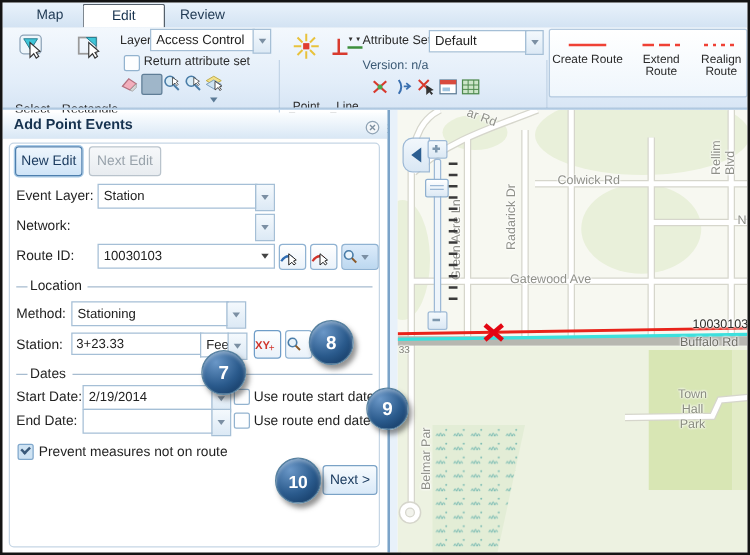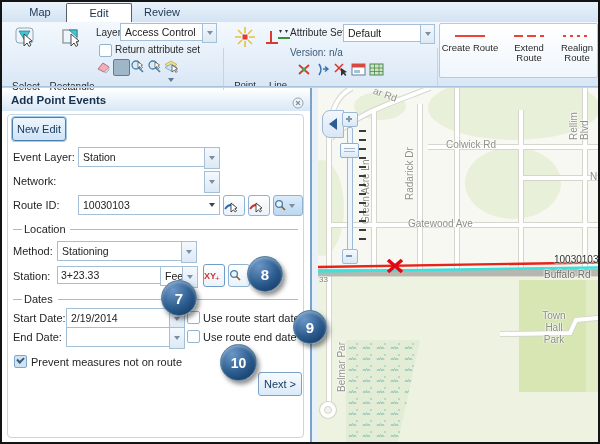--- a/index.html
+++ b/index.html
@@ -262,20 +262,21 @@
     <svg width="12" height="12">
         <circle cx="6" cy="6" r="5" fill="#f4f7fa" stroke="#8fa3b5"></circle>
         <path d="M4 4 L8 8 M8 4 L4 8" stroke="#7d8fa0" stroke-width="1.1"></path>
       </svg>
   </div>
   <div class="panel-body"></div>
   <div class="panel-frame"></div>
   <div class="splitter"></div>
 
   <div class="btn primary" style="left:12px;top:117px;width:52px;height:22px;">New Edit</div>
+  <div class="btn disabled" style="left:71px;top:117px;width:56px;height:22px;">Next Edit</div>
 
   <div class="flabel" style="left:13px;top:151px;">Event Layer:</div>
   <div class="combo" style="left:78px;top:147px;width:126px;height:18px;">
     <span class="txt">Station</span>
   </div>
   <div class="arrow-box" style="left:204px;top:147px;width:14px;height:20px;">
       <span class="tri-down"></span>
     </div>
 
   <div class="flabel" style="left:13px;top:175px;">Network:</div>
@@ -462,16 +463,16 @@
     <i class="ztick" style="top:114px;"></i>
     <i class="ztick" style="top:123px;"></i>
     <i class="ztick" style="top:132px;"></i>
     <i class="ztick" style="top:141px;"></i>
     <i class="ztick" style="top:150px;"></i>
   </div>
 
   <div class="callout" style="left:161px;top:280px;width:34px;height:34px;font-size:15px;">7</div>
   <div class="callout" style="left:247px;top:256px;width:34px;height:34px;font-size:15px;">8</div>
   <div class="callout" style="left:293px;top:310px;width:32px;height:32px;font-size:15px;">9</div>
-  <div class="callout" style="left:220px;top:344px;width:35px;height:35px;font-size:14px;">10</div>
+  <div class="callout" style="left:220px;top:366px;width:35px;height:35px;font-size:14px;">10</div>
 
   <div class="frame"></div>
 </div>
 
 </body></html>

